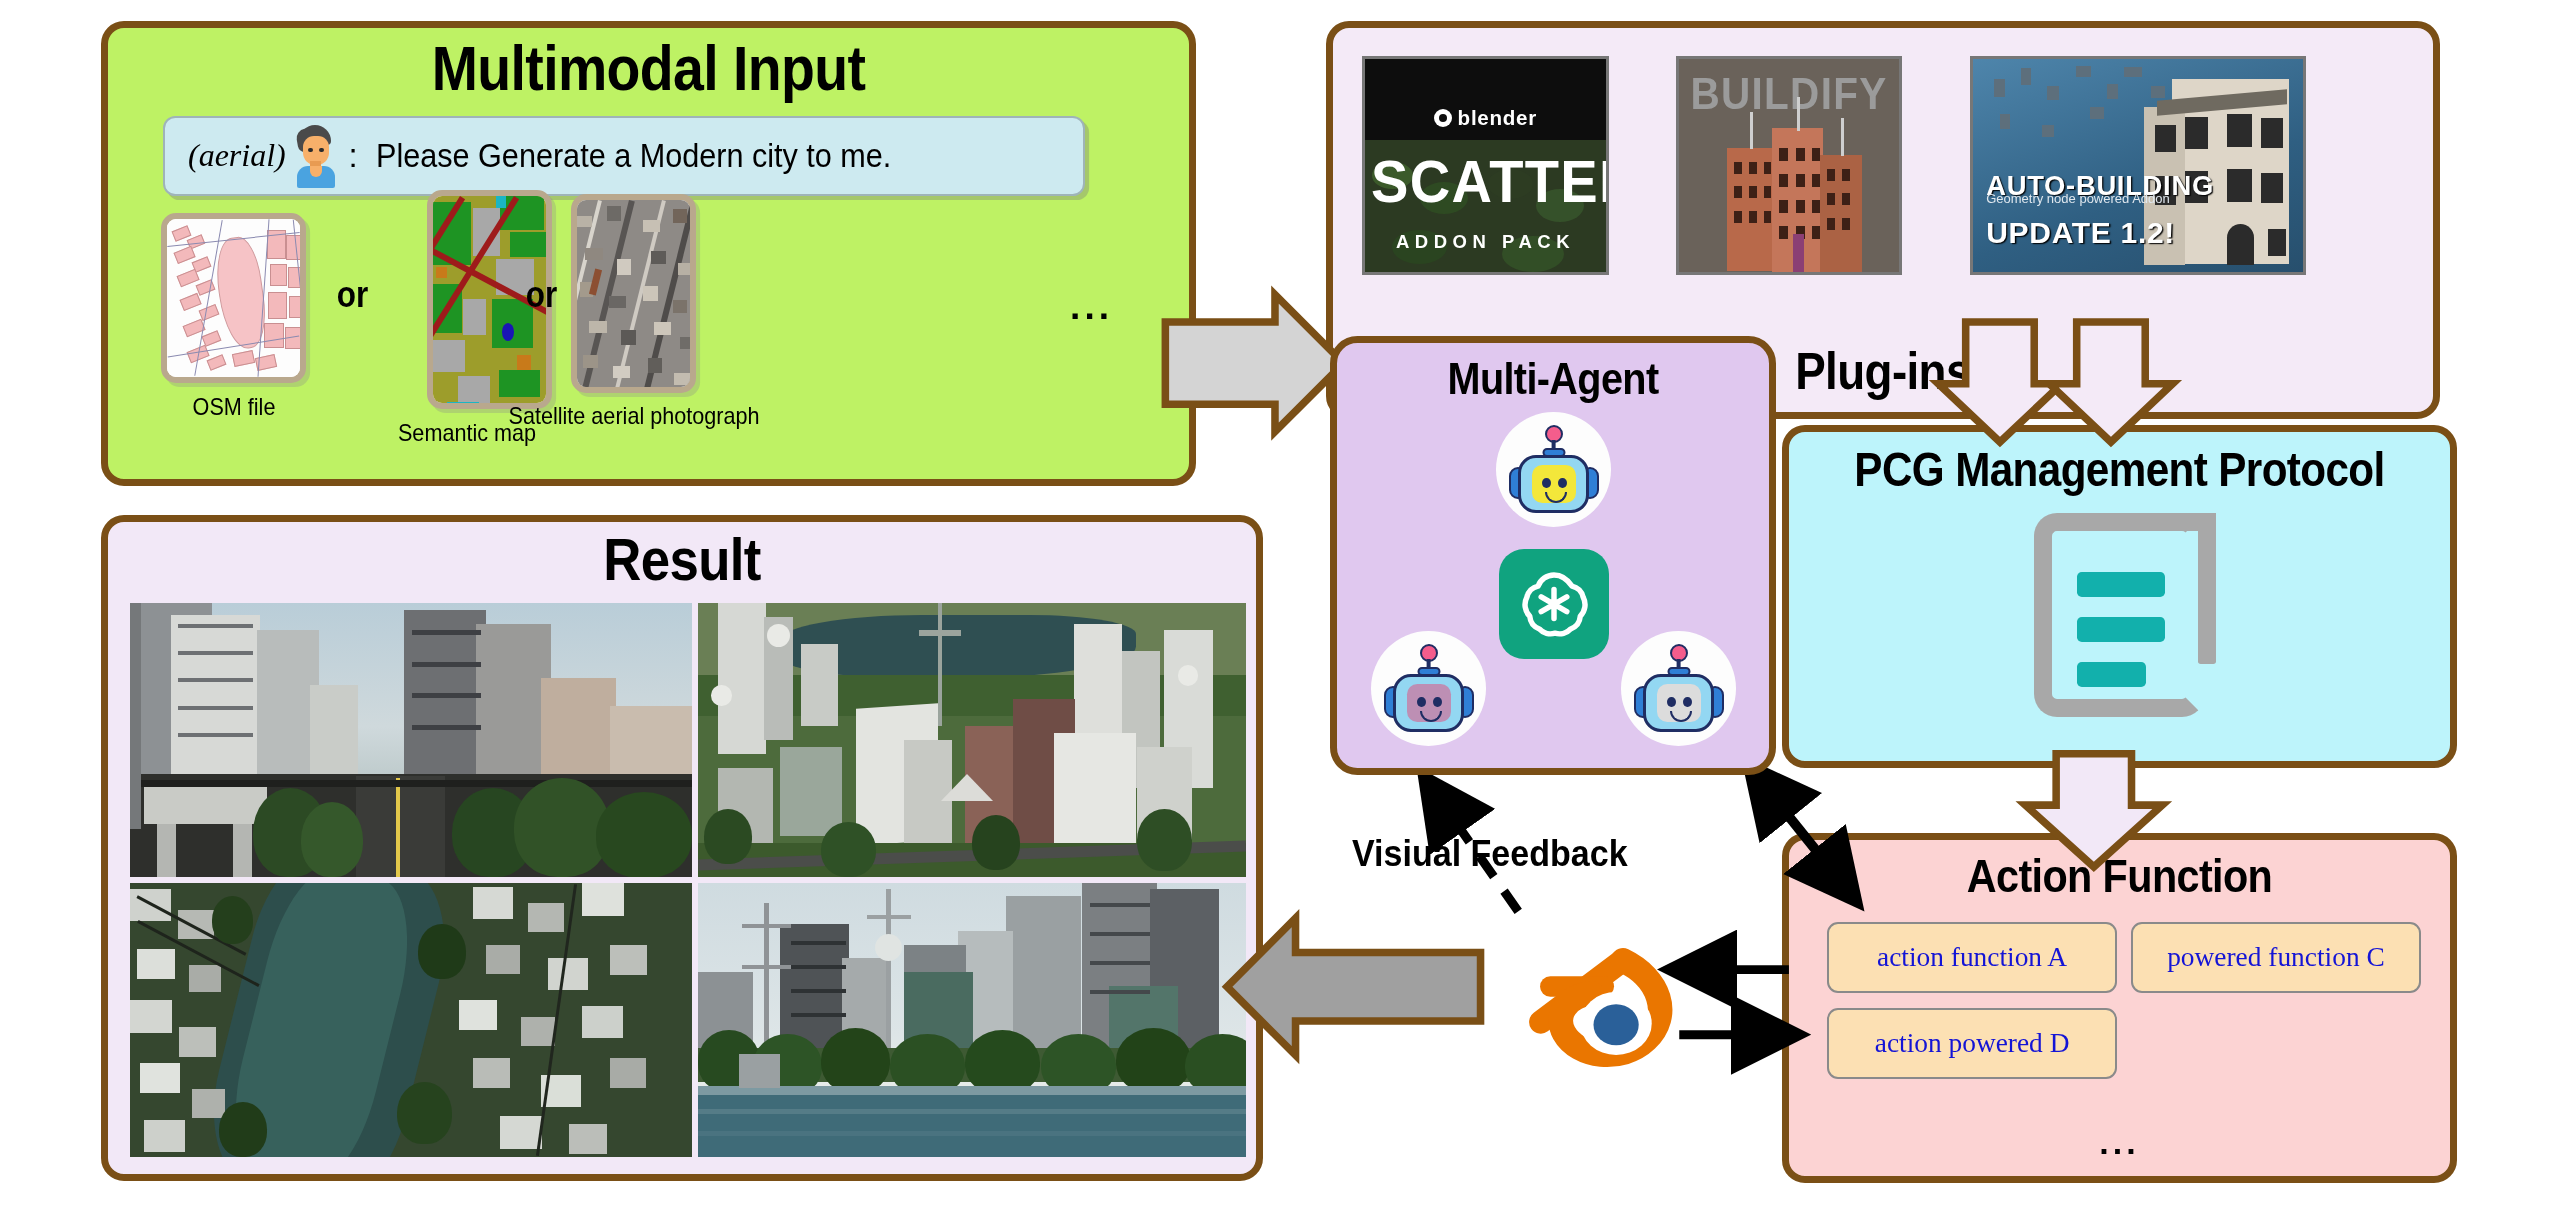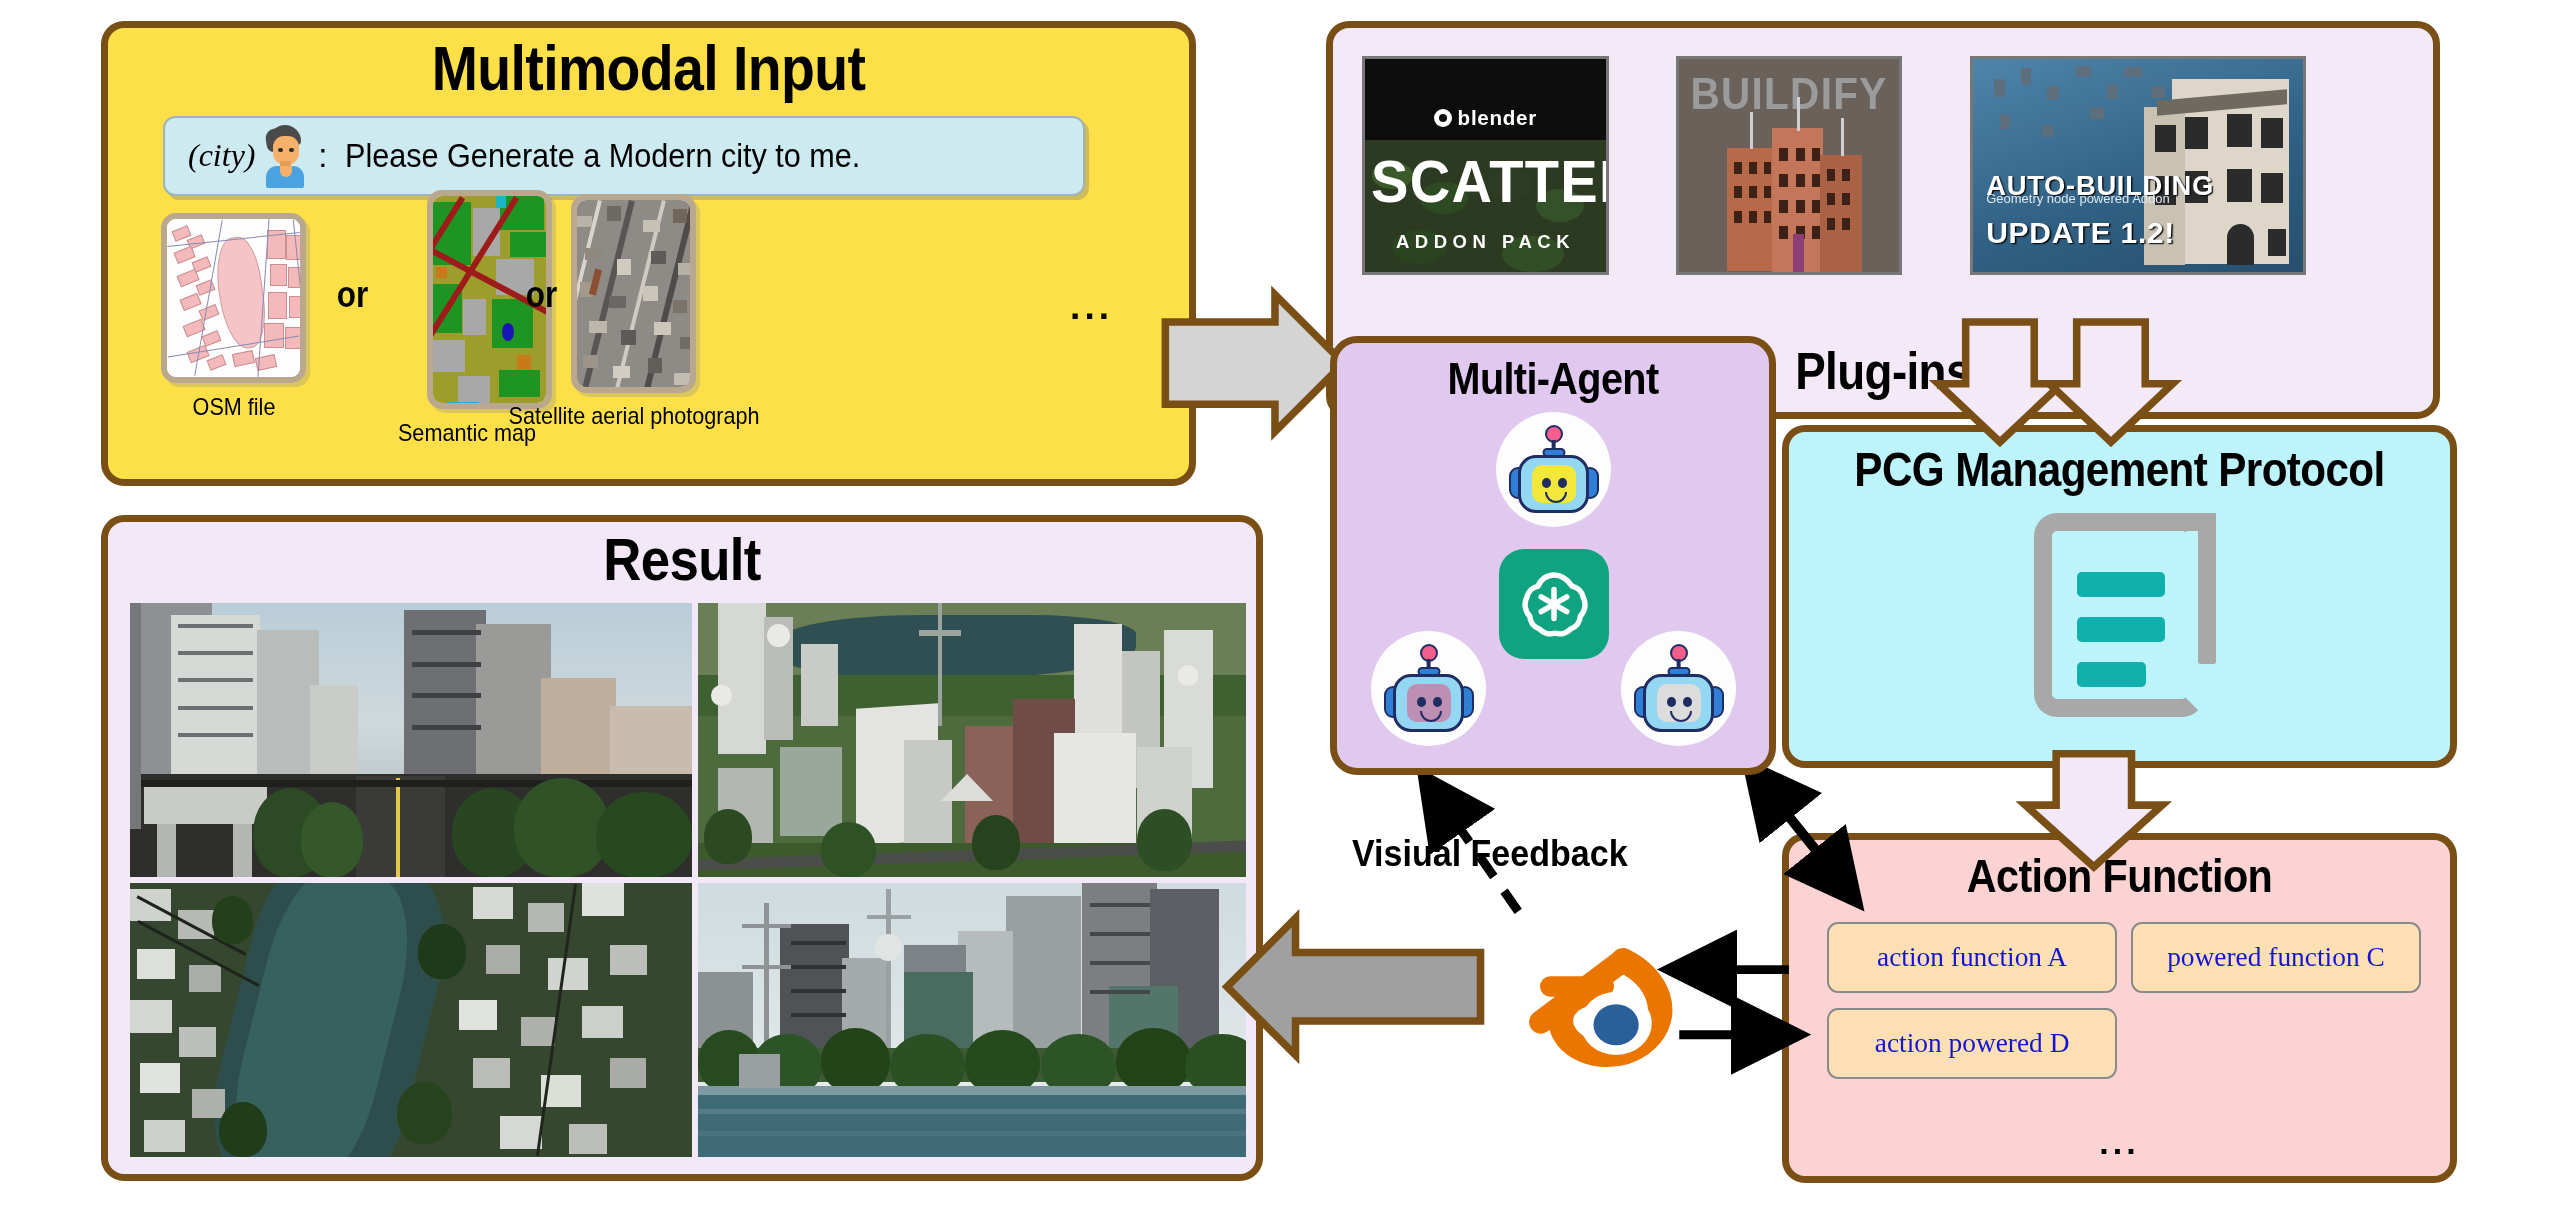--- a/index.html
+++ b/index.html
@@ -23,21 +23,21 @@
     color:#000;
     letter-spacing:-0.7px;
     white-space:nowrap;
     font-family:"Liberation Sans", sans-serif;
     transform:scaleX(0.88);
   }
 
   
   #multimodal{
     left:101px;top:20.6px;width:1095px;height:465px;
-    background:#fde047;
+    background:#bef264;
   }
   #multimodal .panel-title{font-size:63px;margin-top:4.1px;}
 
   .prompt-bar{
     position:absolute;left:55px;top:88px;width:922px;height:80px;
     background:#cdeaf0;border:2.7px solid #9fb4b8;border-radius:12.3px;
     display:flex;align-items:center;box-sizing:border-box;
     box-shadow:4.1px 4.1px 0 rgba(120,120,120,.35);
   }
   .prompt-role{
@@ -249,21 +249,21 @@
 
     <polygon points="3030,470 3130,470 3130,560 3170,560 3080,645 2990,560 3030,560" fill="#f4eaf7" stroke="#7a4f16" stroke-width="11" stroke-linejoin="miter"></polygon>
 
     <polygon points="3000,1100 3110,1100 3110,1175 3155,1175 3055,1265 2955,1175 3000,1175" fill="#f2e8f7" stroke="#7a4f16" stroke-width="11" stroke-linejoin="miter"></polygon>
   </svg>
 
   <div class="panel" id="multimodal">
     <div class="panel-title">Multimodal Input</div>
 
     <div class="prompt-bar">
-      <span class="prompt-role">(city)</span>
+      <span class="prompt-role">(aerial)</span>
       <span class="human-avatar">
         <span class="hair"></span>
           <span class="hair2"></span>
           <span class="face"></span>
         <span class="eye l"></span>
           <span class="eye r"></span>
         <span class="neck"></span>
           <span class="body"></span>
           <span class="collar"></span>
       </span>

